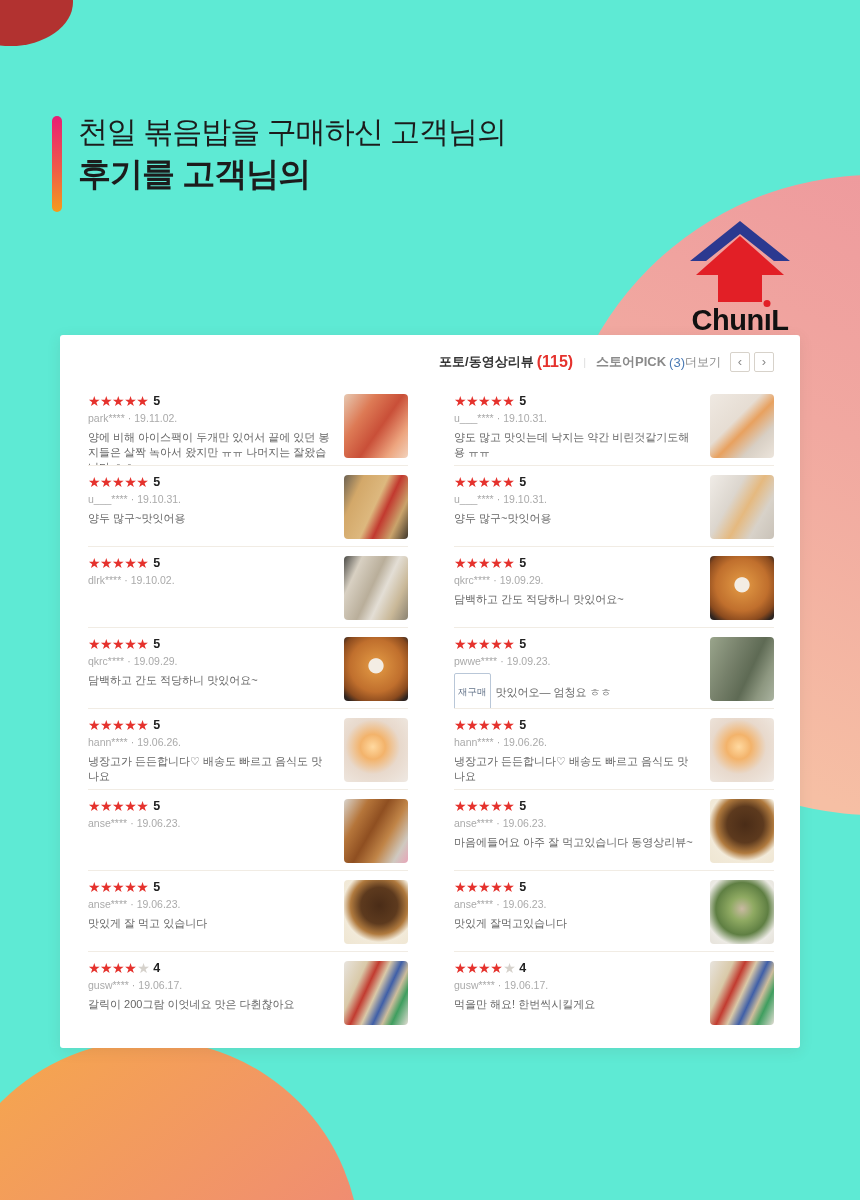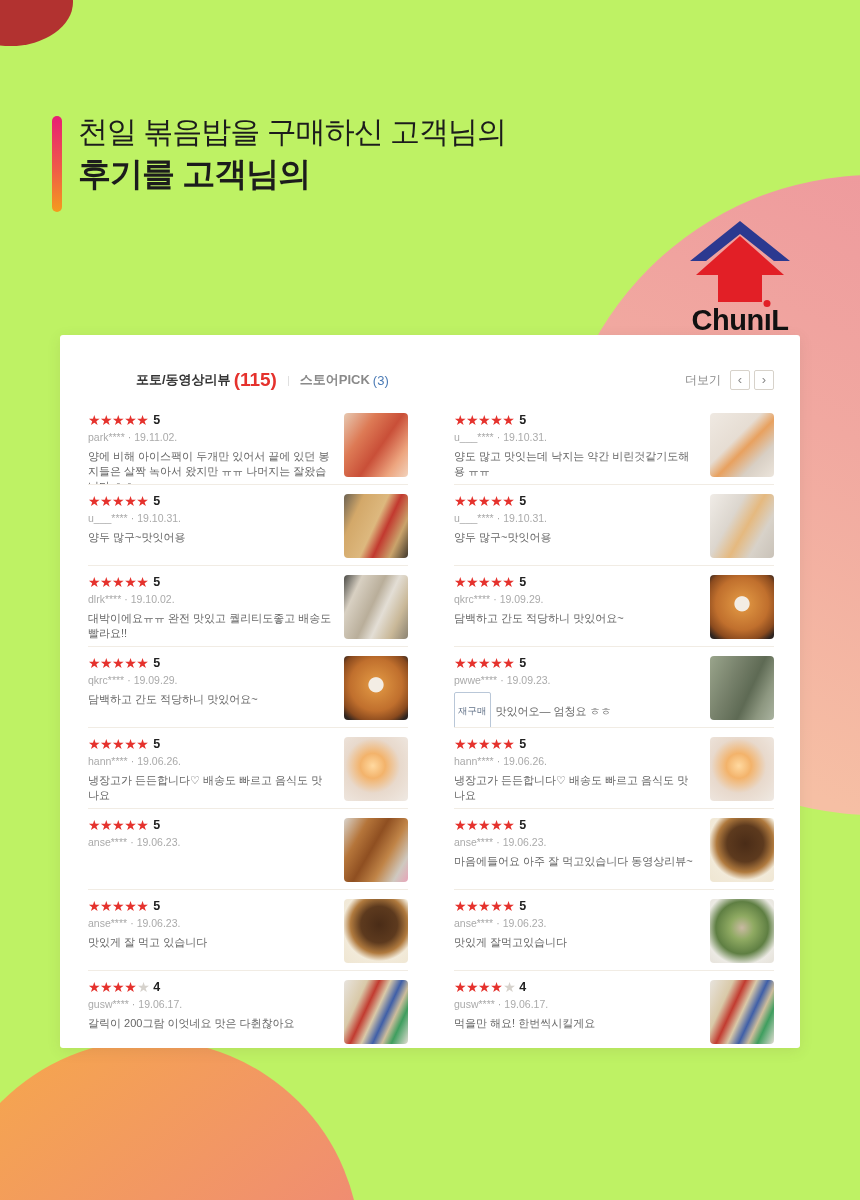--- a/index.html
+++ b/index.html
@@ -1,17 +1,17 @@
 <!DOCTYPE html>
 <html><head>
 <meta charset="utf-8">
 <style>
   html,body{margin:0;padding:0;}
   body{font-family:"Liberation Sans","DejaVu Sans",sans-serif;}
-  .canvas{position:relative;width:860px;height:1200px;background:#bef264;overflow:hidden;}
+  .canvas{position:relative;width:860px;height:1200px;background:#5eead4;overflow:hidden;}
 
   
   .corner-accent{position:absolute;left:-52px;top:-42px;width:125px;height:88px;
     background:#b23230;border-radius:50%;z-index:1;}
   .pink-blob{position:absolute;left:555px;top:175px;width:640px;height:640px;border-radius:50%;
     background:linear-gradient(205deg,#ee9a9d 15%,#f1a8a0 45%,#f6bfa4 85%);z-index:1;}
   .orange-blob{position:absolute;left:-60px;top:1040px;width:420px;height:420px;border-radius:50%;
     background:linear-gradient(140deg,#f5a54f 10%,#f1926b 55%,#ec7f82 95%);z-index:1;}
 
   
@@ -28,27 +28,27 @@
   .logo-text{position:relative;display:inline-block;margin-top:2px;font-size:29px;font-weight:800;
     letter-spacing:-0.5px;color:#111;}
   .logo-i{position:relative;display:inline-block;}
   .logo-i .idot{position:absolute;left:50%;top:-4px;transform:translateX(-50%);
     width:7px;height:7px;border-radius:50%;background:#e21f26;}
 
   
   .panel{position:absolute;left:60px;top:335px;width:740px;height:713px;background:#ffffff;
     border-radius:3px;box-shadow:0 3px 14px rgba(90,70,50,0.10);z-index:2;overflow:hidden;
     box-sizing:border-box;}
-  .panel-header{display:flex;justify-content:space-between;align-items:center;
-    padding:34px 26px 11px 28px;margin-left:48px;}
+  .panel-header{display:flex;justify-content:flex-end;align-items:center;
+    padding:17px 26px 11px 28px;margin-left:48px;}
   .ph-left{display:flex;align-items:center;gap:10px;}
   .tab{display:flex;align-items:center;gap:3px;cursor:pointer;}
   .tab-label{font-size:13px;font-weight:700;color:#333;}
   .tab-label.gray{color:#8a8a8a;font-weight:700;}
-  .tab-count.red{font-size:19px;font-weight:700;color:#e5322d;}
+  .tab-count.red{font-size:16px;font-weight:700;color:#e5322d;}
   .tab-count.blue{font-size:13px;color:#4a7ab5;}
   .tab-divider{color:#ddd;font-size:11px;}
   .ph-right{display:flex;align-items:center;gap:4px;}
   .more{font-size:12px;color:#888;margin-right:5px;cursor:pointer;}
   .nav-btn{width:20px;height:20px;border:1px solid #d7d2ca;background:#fff;border-radius:2px;
     color:#888;font-size:13px;line-height:18px;text-align:center;padding:0;cursor:pointer;}
 
   .grid{display:flex;gap:46px;padding:2px 26px 0 28px;}
   .col{flex:1;min-width:0;}
   .review{display:flex;justify-content:space-between;gap:12px;height:81px;box-sizing:border-box;
@@ -142,21 +142,20 @@
         </div>
 
         <div class="review">
           <div class="review-main">
             <div class="stars-row">
               <span class="stars">★★★★★</span>
                 <span class="stars gray"></span>
               <span class="rating-num">5</span>
             </div>
             <div class="meta"><span>dlrk****</span><span class="dot">·</span><span>19.10.02.</span></div>
-            <p class="text">대박이에요ㅠㅠ 완전 맛있고 퀄리티도좋고 배송도 빨라요!!</p>
           </div>
           <div class="thumb" style="background:linear-gradient(115deg,#4a4a46 0%,#d8d0c2 20%,#b9ae9a 45%,#e3ded5 60%,#c9b898 80%,#8a8272 100%)"></div>
         </div>
 
         <div class="review">
           <div class="review-main">
             <div class="stars-row">
               <span class="stars">★★★★★</span>
                 <span class="stars gray"></span>
               <span class="rating-num">5</span>

